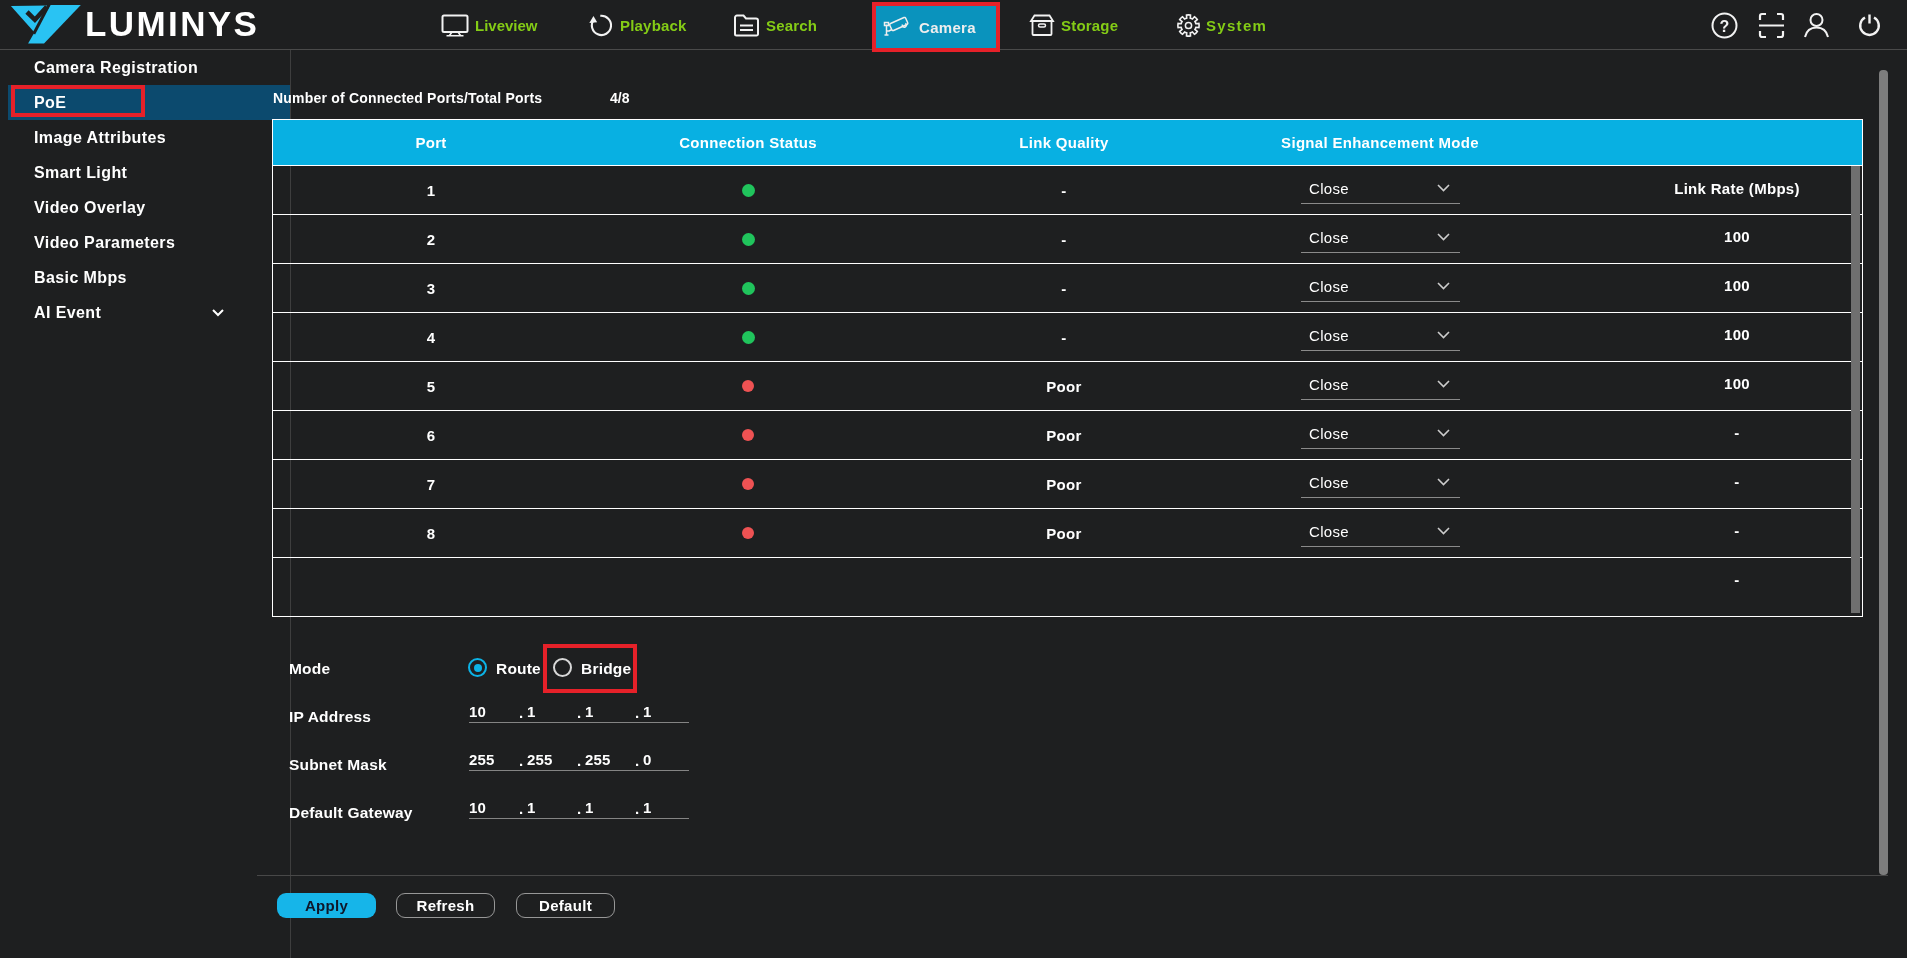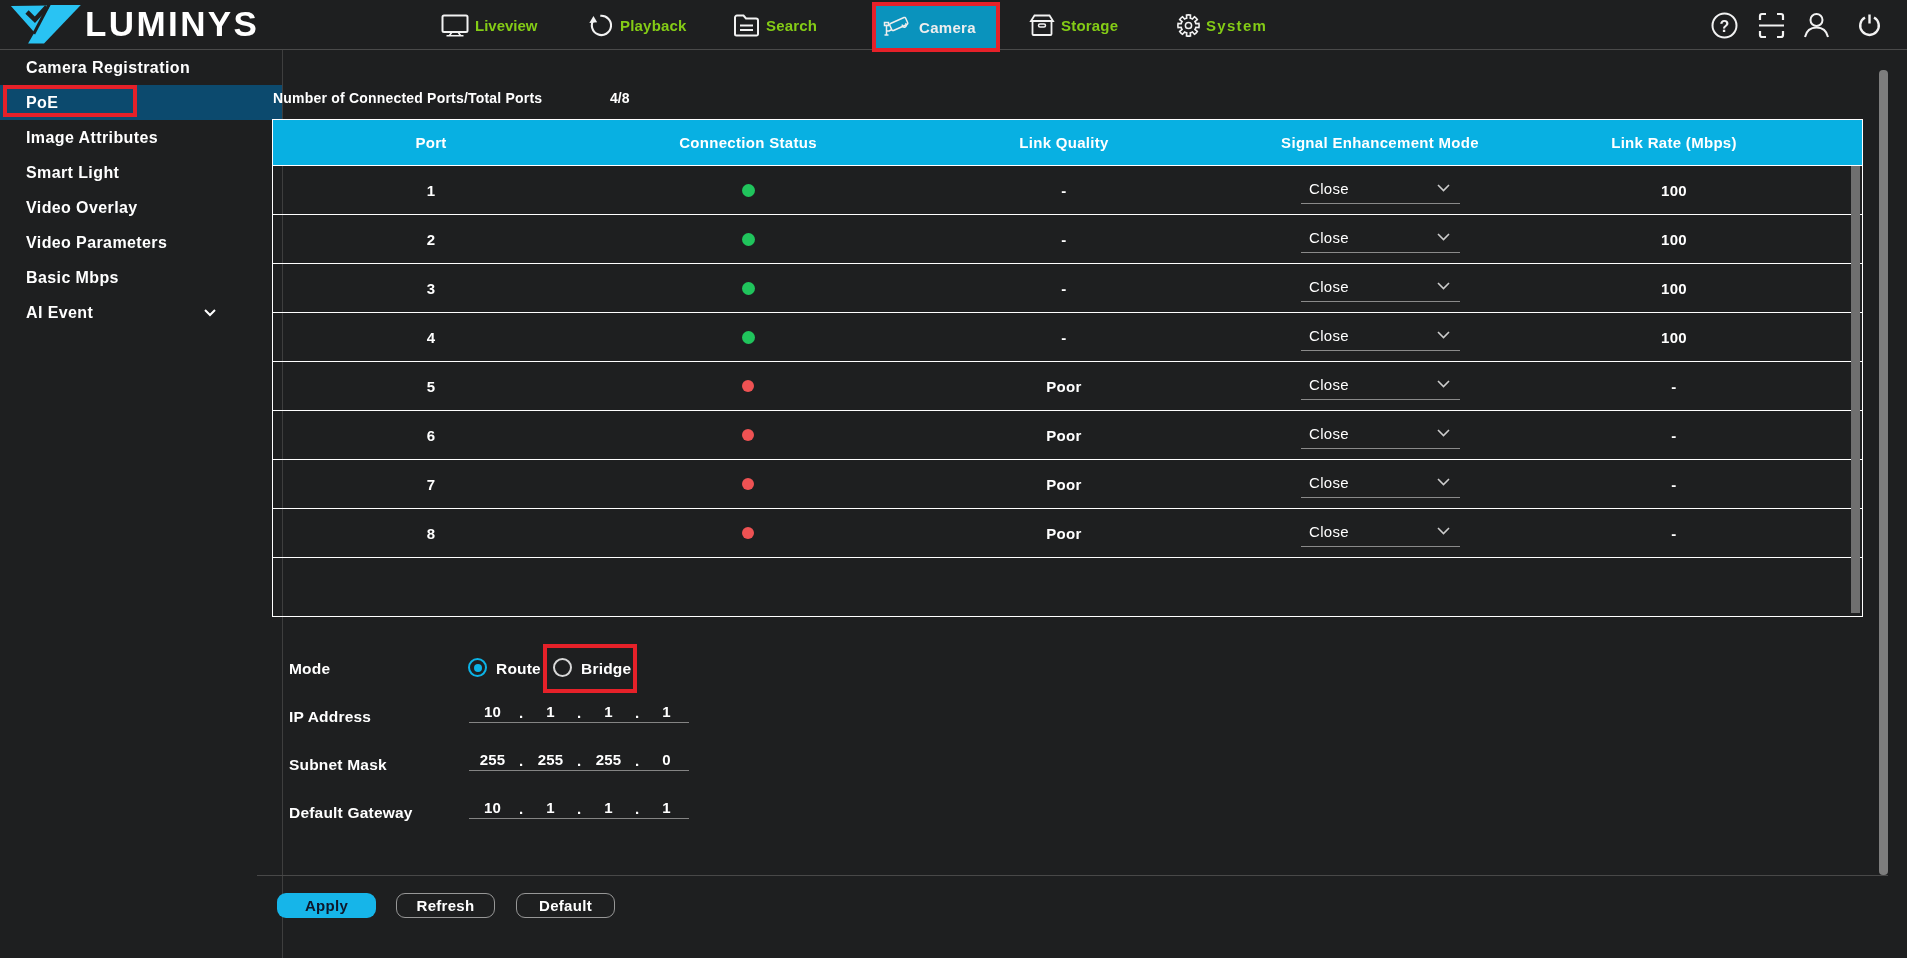--- a/index.html
+++ b/index.html
@@ -13,61 +13,61 @@
   font-size:15px; font-weight:700; letter-spacing:.2px; color:#84cc16; }
 .navitem svg { margin-right:6px; }
 #brand { position:absolute; left:85px; top:4px; font-size:35px; font-weight:700;
   letter-spacing:2.4px; color:#fff; }
 #camBox { position:absolute; left:872px; top:2px; width:128px; height:50px;
   border:4px solid #e62129; background:#0a93bd; display:flex; align-items:center; }
 #camBox svg { margin-left:6px; margin-right:8px; }
 #camBox span { font-size:15px; font-weight:700; letter-spacing:.3px; color:#eee; }
 .ricon { position:absolute; top:0; height:50px; display:flex; align-items:center; }
 
-#side { position:absolute; left:0; top:50px; width:283px; height:908px;
+#side { position:absolute; left:8px; top:50px; width:283px; height:908px;
   border-right:1px solid #3e3e3e; background:#1e1f20; }
 .sitem { position:relative; height:35px; line-height:35px; padding-left:26px;
   font-size:16px; font-weight:700; letter-spacing:.4px; color:#fff; white-space:nowrap; }
 .sitem.active { background:#0c4a6e; }
 #poeRed { position:absolute; left:3px; top:0px; width:134px; height:32px;
   border:4px solid #e62129; }
 #aiChev { position:absolute; left:203px; top:13px; }
 
 #lbl1 { position:absolute; left:273px; top:90px; font-size:14px; font-weight:700; letter-spacing:.2px; }
 #lbl1v { position:absolute; left:610px; top:90px; font-size:14px; font-weight:700; }
 
 #tbl { position:absolute; left:272px; top:119px; width:1591px; height:498px;
   border:1px solid #fff; }
 #thead { position:relative; height:46px; background:#08b0e2; border-bottom:1px solid #fff; }
 .trow { position:relative; height:49px; border-bottom:1px solid #fff; }
 .trow:last-of-type { border-bottom:1px solid #fff; }
 .cell { position:absolute; top:0; height:100%; display:flex; align-items:center;
   justify-content:center; font-size:15px; font-weight:700; letter-spacing:.3px; }
 .w { width:316px; }
-.c1{left:0;} .c2{left:317px;} .c3{left:633px;} .c4{left:949px;} .c5{left:1243px;}
+.c1{left:0;} .c2{left:317px;} .c3{left:633px;} .c4{left:949px;} .c5{left:1306px;margin-top:46px;}
 .dot { width:13px; height:13px; border-radius:50%; }
 .trow .dot.r { width:12px; height:12px; }
 .dot.g { background:#20c45c; }
 .dot.r { background:#ee5253; }
 .sel { position:absolute; left:1028px; top:8px; width:159px; height:30px;
   border-bottom:1px solid #8a8a8a; display:flex; align-items:center; }
 .sel span { margin-left:8px; font-size:15px; font-weight:400; letter-spacing:.3px; }
 .sel svg { position:absolute; right:10px; top:10px; }
 #innerSb { position:absolute; left:1851px; top:166px; width:9px; height:447px; background:#6f6f6f; }
 #outerSb { position:absolute; left:1879px; top:70px; width:9px; height:805px; background:#7d7d7d; border-radius:4px; }
 
 .flabel { position:absolute; left:289px; font-size:15.5px; font-weight:700; letter-spacing:.2px; }
 .radio-o { position:absolute; width:19px; height:19px; border-radius:50%; }
 #routeR { left:468px; top:658px; border:2px solid #0cb3e6; }
 #routeR i { position:absolute; left:3.5px; top:3.5px; width:8px; height:8px; background:#0cb3e6; border-radius:50%; display:block;}
 #bridgeR { left:553px; top:658px; border:2px solid #d8d8d8; }
 .rtext { position:absolute; font-size:15.5px; font-weight:700; letter-spacing:.2px; }
 #modeRed { position:absolute; left:543px; top:644px; width:94px; height:49px; border:4px solid #e62129; }
 .seg { position:absolute; width:47px; height:18px;
-  text-align:center; font-size:15px; font-weight:700; letter-spacing:.2px; line-height:15px; }
+  font-size:15px; font-weight:700; letter-spacing:.2px; line-height:15px; }
 .ipline { position:absolute; width:220px; height:1px; background:#848484; }
 .ipdot { position:absolute; font-size:15px; font-weight:700; }
 #sepline { position:absolute; left:257px; top:875px; width:1631px; height:1px; background:#484848; }
 .btn { position:absolute; top:893px; height:25px; border-radius:9px; display:flex;
   align-items:center; justify-content:center; font-size:15px; font-weight:700; letter-spacing:.3px; }
 #applyB { left:277px; width:99px; background:#16b5e9; color:#0f172a;text-align:center; }
 #refreshB { left:396px; width:99px; border:1px solid #979797; }
 #defaultB { left:516px; width:99px; border:1px solid #979797; }
 </style>
 </head>

